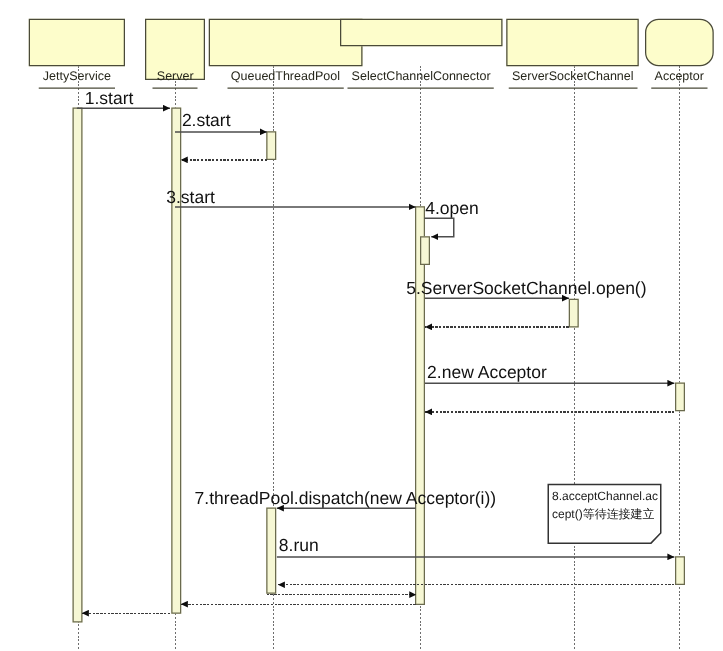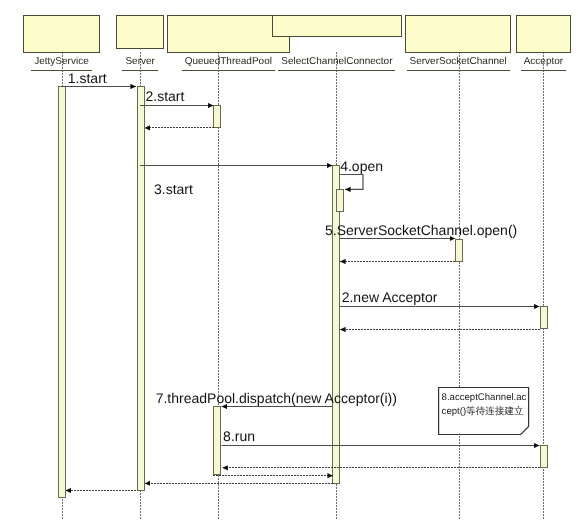--- a/index.html
+++ b/index.html
@@ -70,42 +70,42 @@
       <line x1="539.5" y1="467.8" x2="222.3" y2="467.8" marker-end="url(#ar)" stroke-dasharray="1.9 1.1" stroke="#3a3a3a" stroke-width="1" shape-rendering="crispEdges"></line>
       <line x1="213.3" y1="475.7" x2="333" y2="475.7" marker-end="url(#ar)" stroke-dasharray="1.9 1.1" stroke="#3a3a3a" stroke-width="1" shape-rendering="crispEdges"></line>
       <line x1="332.5" y1="483.3" x2="144.7" y2="483.3" marker-end="url(#ar)" stroke-dasharray="1.9 1.1" stroke="#3a3a3a" stroke-width="1" shape-rendering="crispEdges"></line>
       <line x1="136" y1="490.5" x2="65.5" y2="490.5" marker-end="url(#ar)" stroke-dasharray="1.9 1.1" stroke="#3a3a3a" stroke-width="1" shape-rendering="crispEdges"></line>
     </g>
     <path d="M438.6,387.5 L528.6,387.5 L528.6,426.4 L520.8,434.5 L438.6,434.5 z" fill="#ffffff" stroke="#333333" stroke-width="1.2"></path>
   </svg>
 
   <div class="msg-label" style="left:67.8px;top:72.7px;">1.start</div>
   <div class="msg-label" style="left:145.5px;top:91.4px;">2.start</div>
-  <div class="msg-label" style="left:154px;top:151.5px;margin-top:32px;">3.start</div>
+  <div class="msg-label" style="left:133px;top:151.5px;">3.start</div>
   <div class="msg-label" style="left:340.2px;top:161px;">4.open</div>
   <div class="msg-label" style="left:325px;top:224.7px;">5.ServerSocketChannel.open()</div>
   <div class="msg-label" style="left:341.7px;top:292.2px;">2.new Acceptor</div>
   <div class="msg-label" style="left:155.7px;top:392.5px;text-align:right;">7.threadPool.dispatch(new Acceptor(i))</div>
   <div class="msg-label" style="left:223.1px;top:430.5px;">8.run</div>
 
   <div class="note-text" style="left:441.6px;top:392.2px;">8.acceptChannel.ac</div>
   <div class="note-text" style="left:441.6px;top:405.9px;">cept()等待连接建立</div>
 
   <div class="pbox" style="left:23.4px;top:15.4px;width:76.2px;height:37.4px;">
     <div class="pbox-titlewrap"><div class="pbox-title">JettyService</div></div>
   </div>
-  <div class="pbox" style="left:116.4px;top:15.4px;width:47.6px;height:34px;text-decoration:underline;">
+  <div class="pbox" style="left:116.4px;top:15.4px;width:47.6px;height:49px;text-decoration:underline;">
     <div class="pbox-titlewrap"><div class="pbox-title">Server</div></div>
   </div>
   <div class="pbox" style="left:166.8px;top:15.4px;width:123px;height:37.4px;">
     <div class="pbox-titlewrap"><div class="pbox-title">QueuedThreadPool</div></div>
   </div>
   <div class="pbox" style="left:272.1px;top:15.4px;width:129.6px;height:22px;">
     <div class="pbox-titlewrap"><div class="pbox-title">SelectChannelConnector</div></div>
   </div>
   <div class="pbox" style="left:405.4px;top:15.4px;width:105.6px;height:37.4px;">
     <div class="pbox-titlewrap"><div class="pbox-title">ServerSocketChannel</div></div>
   </div>
-  <div class="pbox" style="left:515.9px;top:15.4px;width:55px;height:37.4px;">
+  <div class="pbox" style="left:515.9px;top:15.4px;width:55px;height:37.4px;border-radius:11px;">
     <div class="pbox-titlewrap"><div class="pbox-title">Acceptor</div></div>
   </div>
 
 </div>
 
 </body></html>

